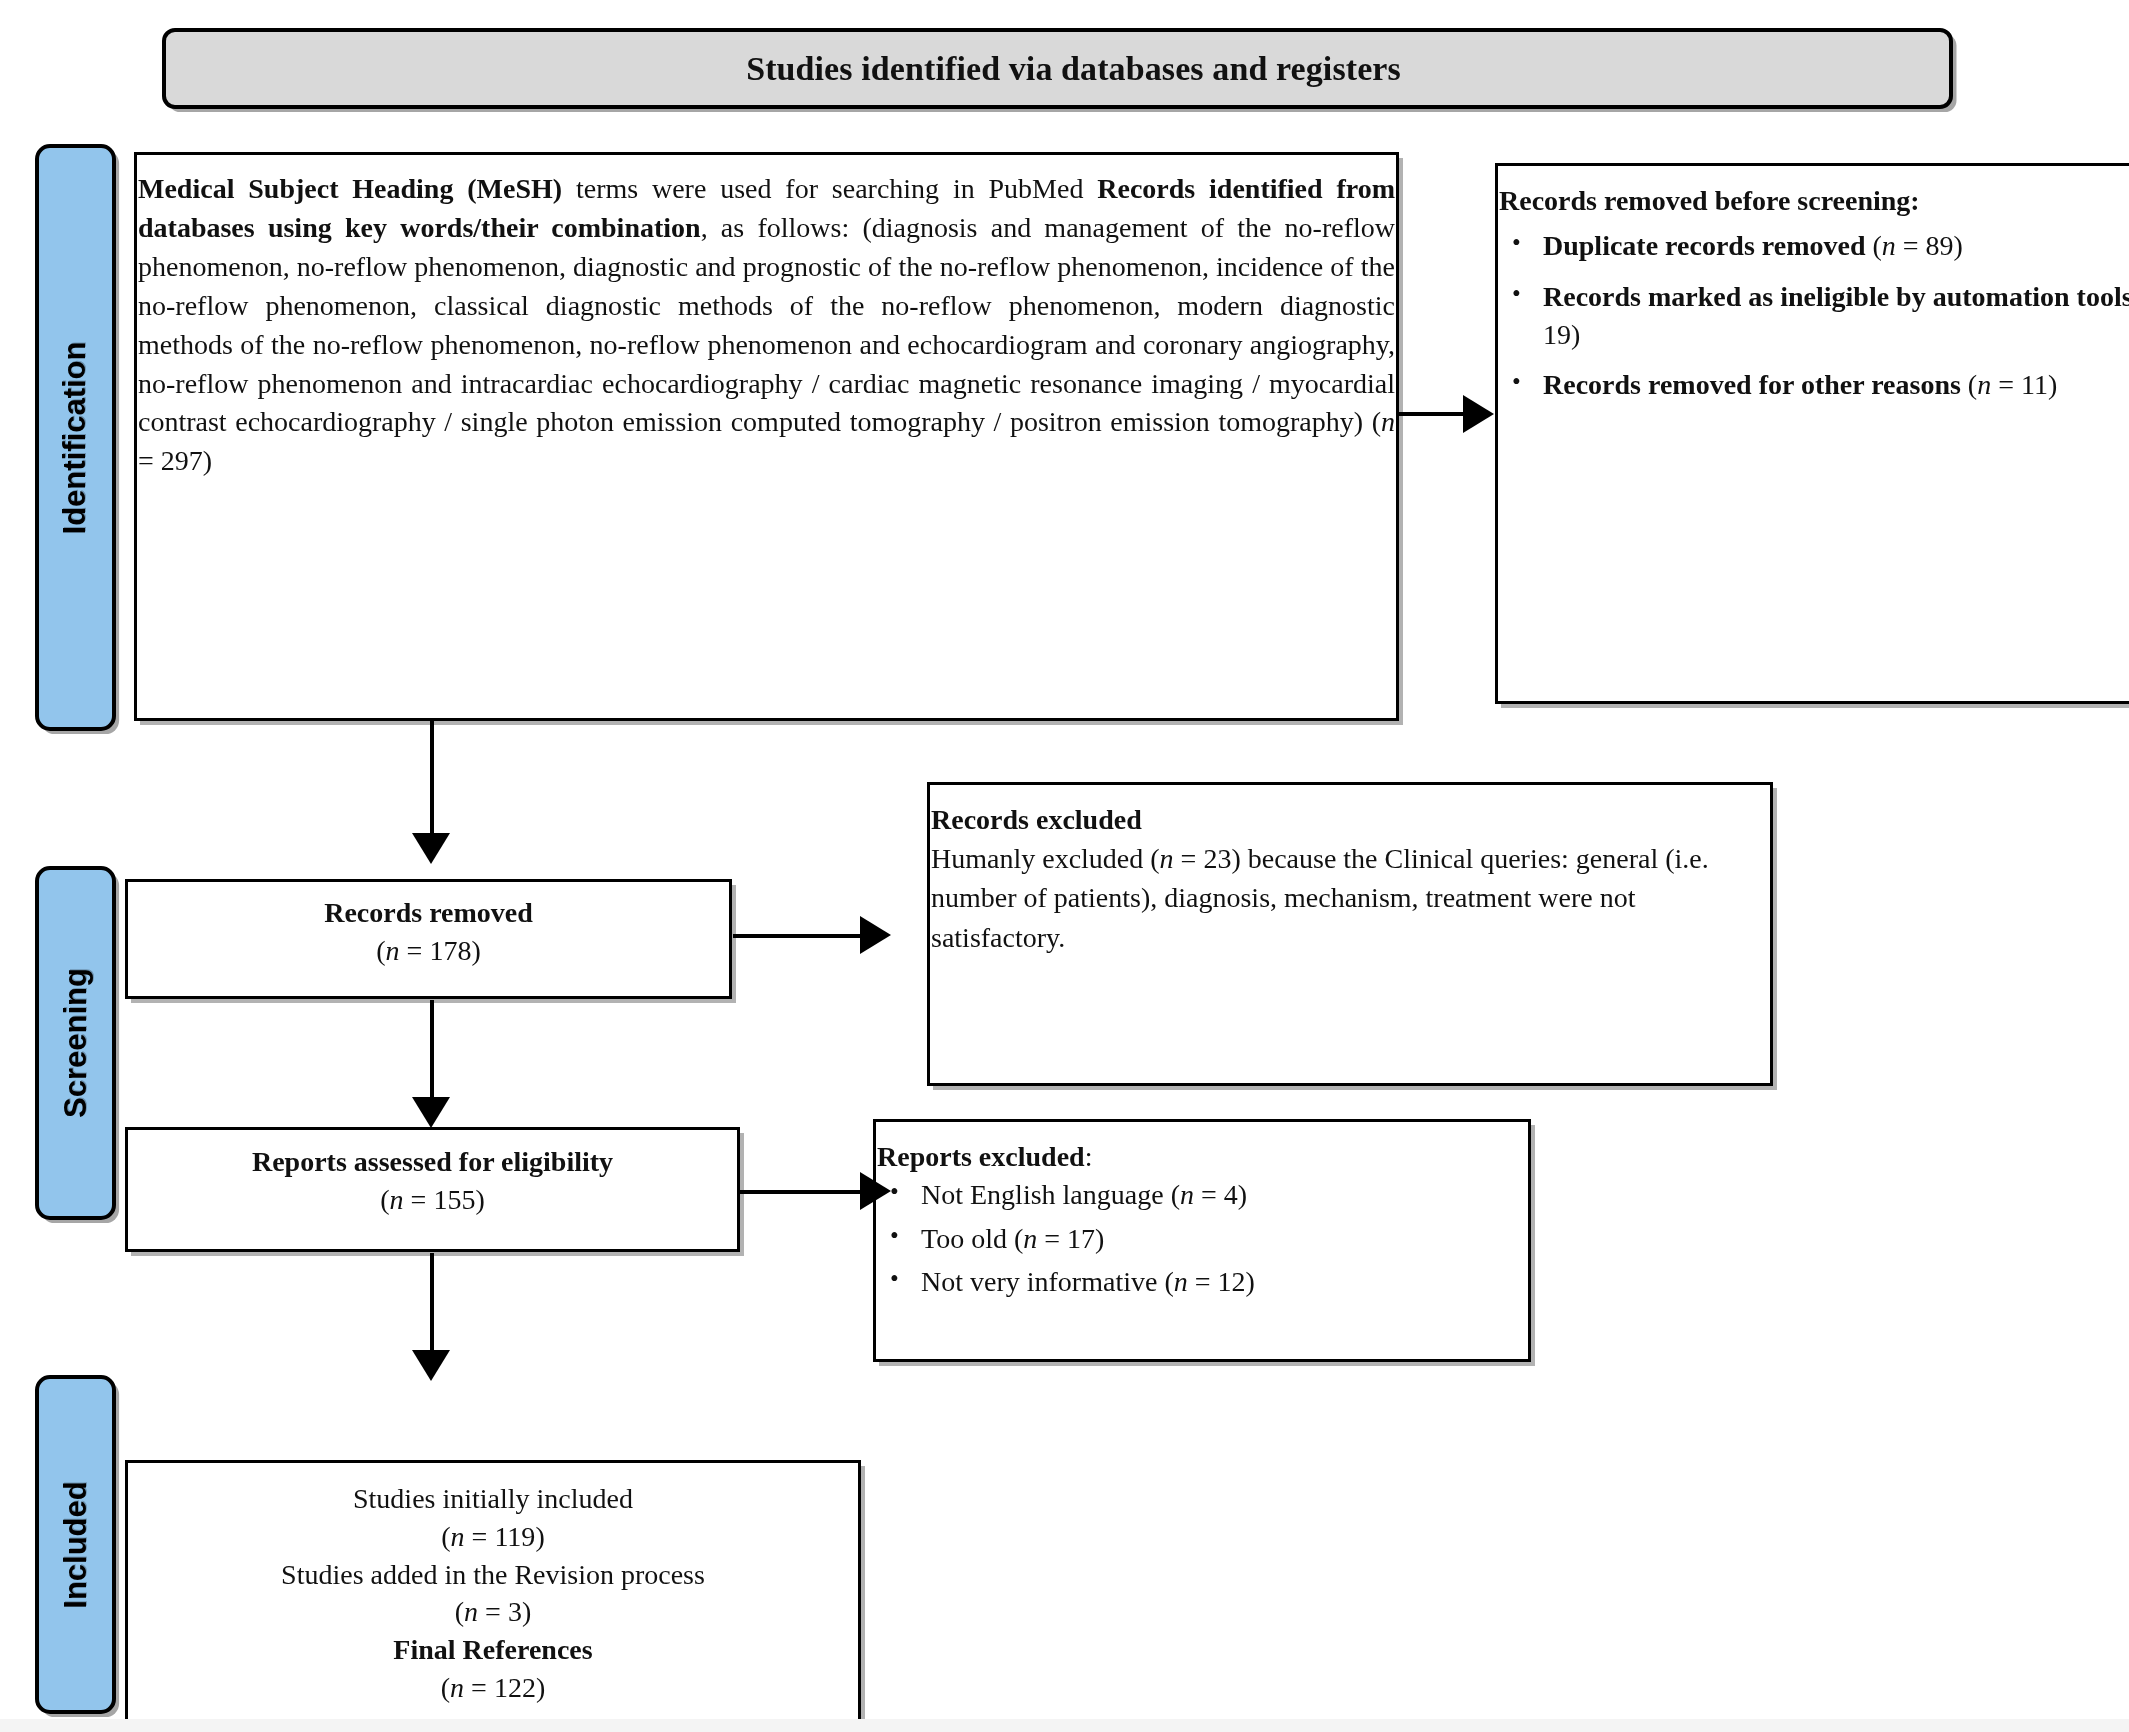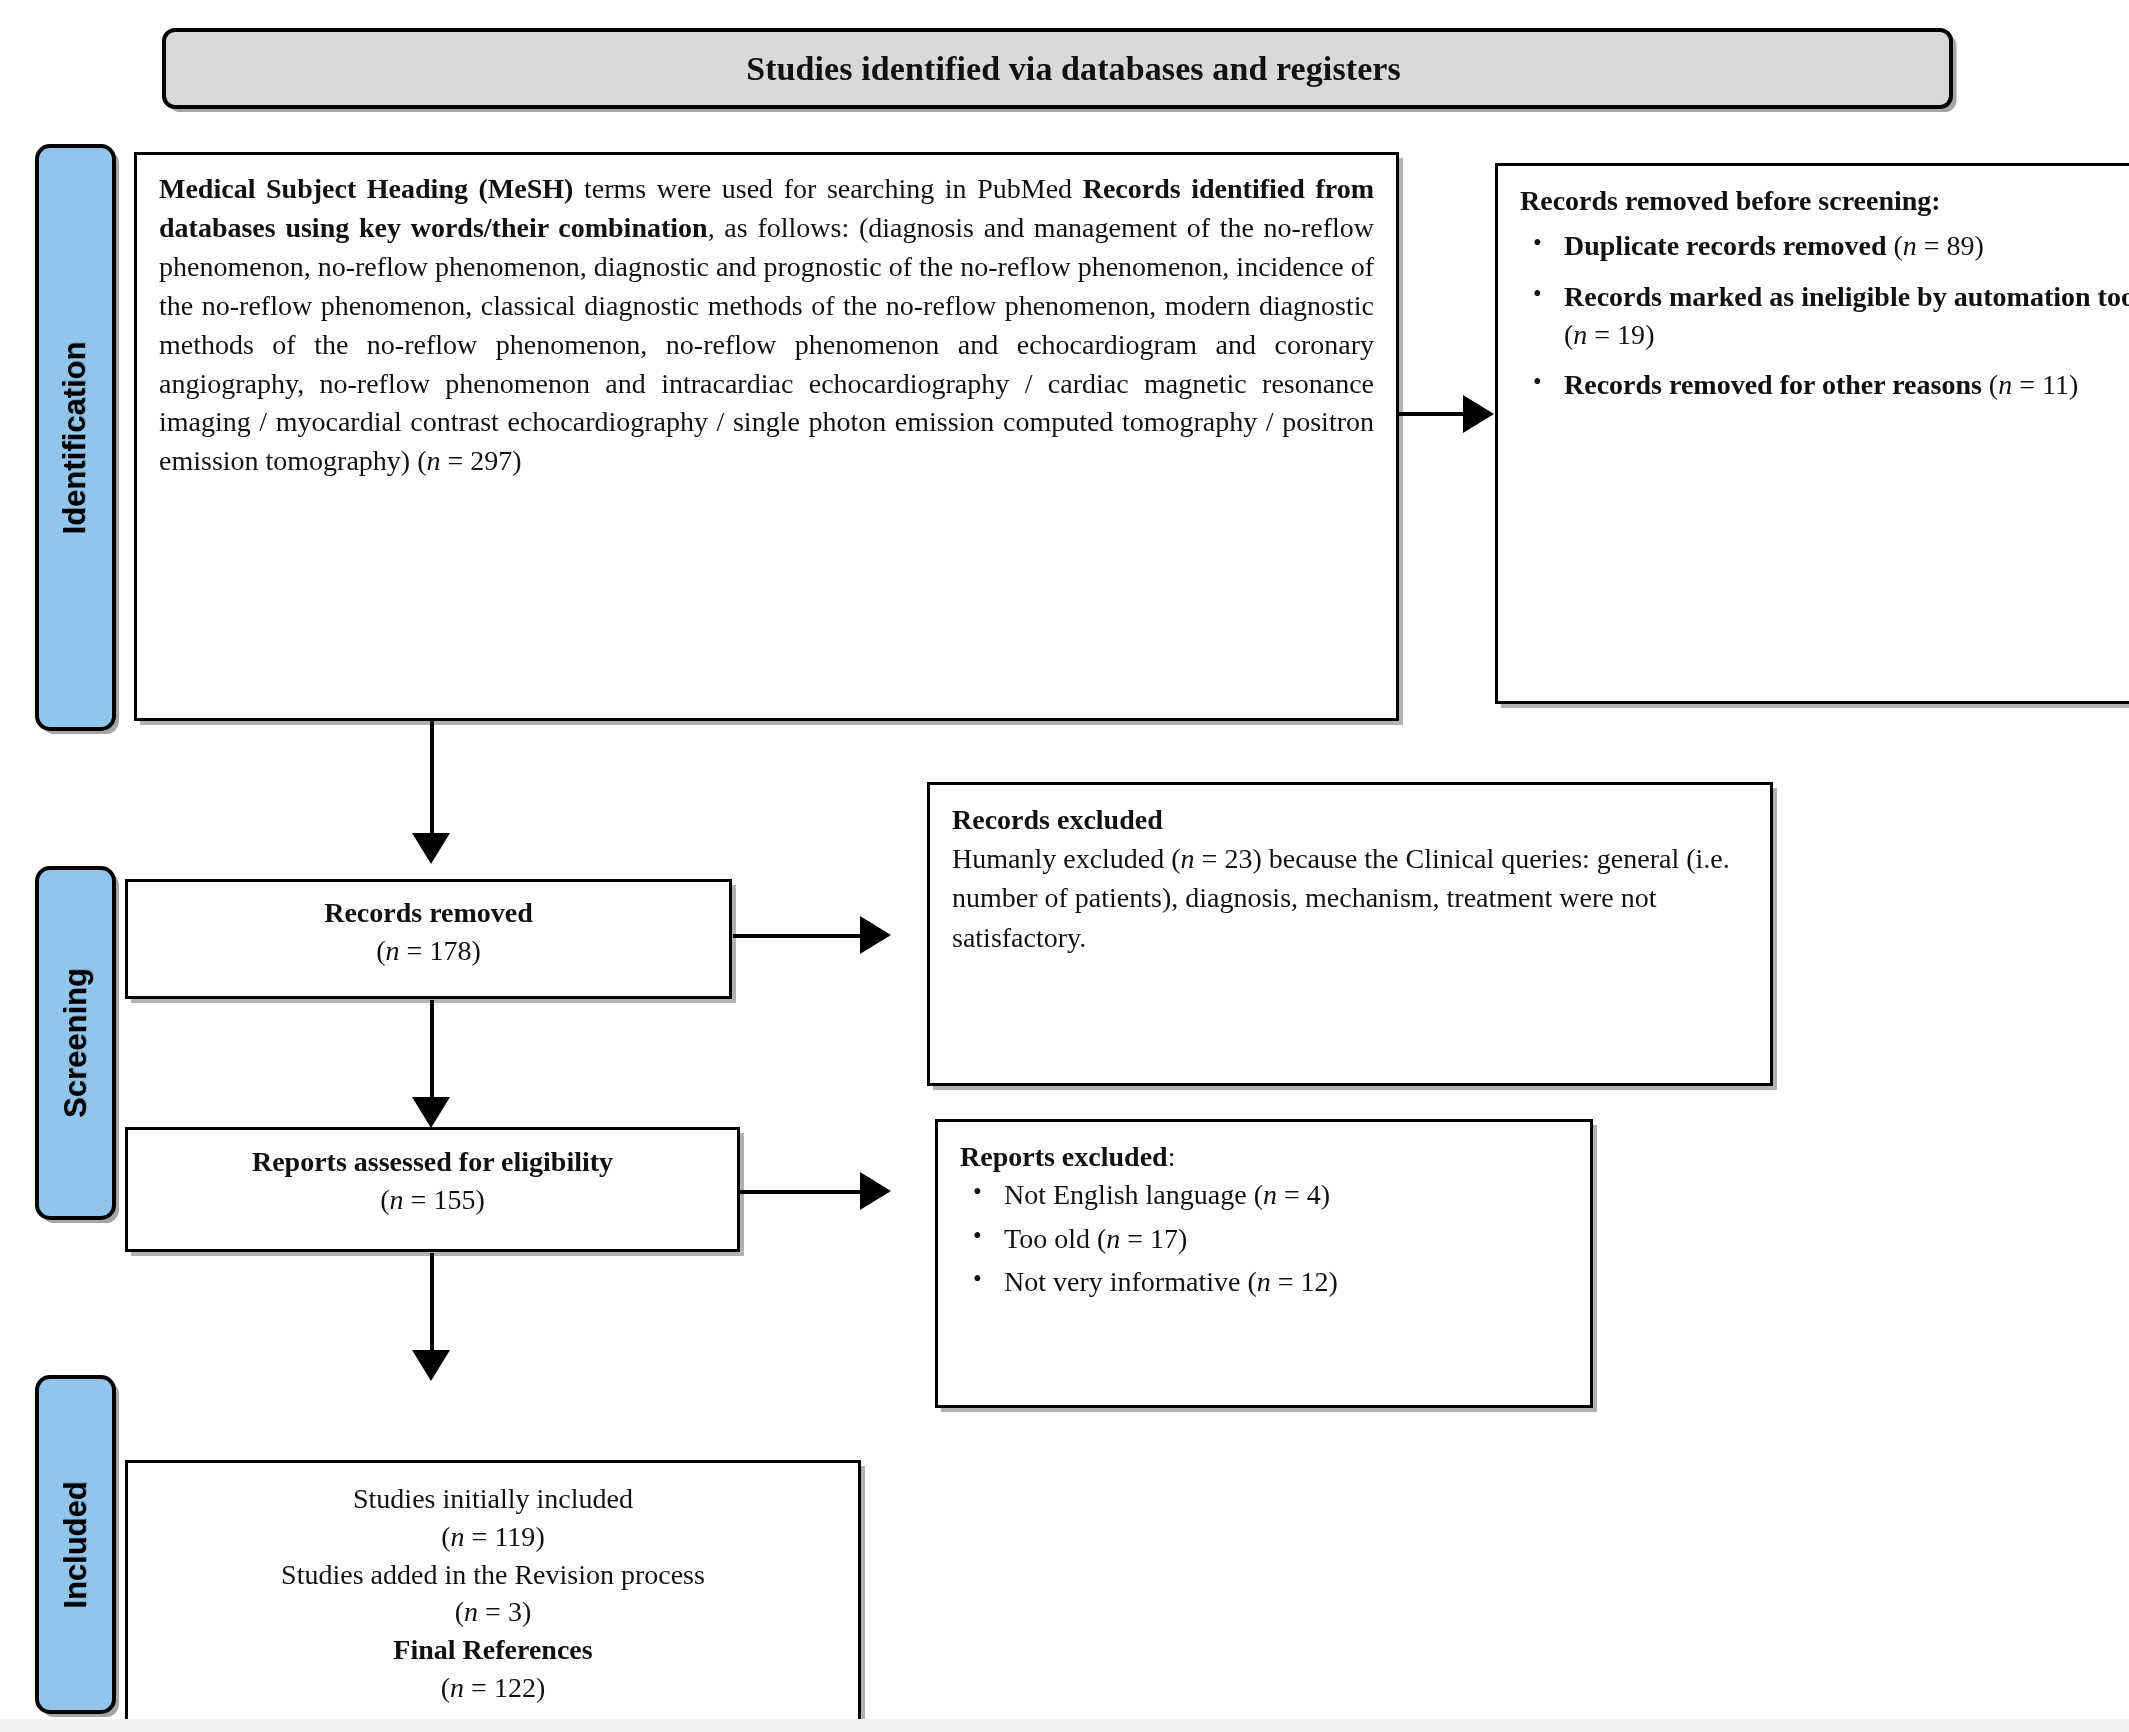--- a/index.html
+++ b/index.html
@@ -63,21 +63,21 @@
     font-weight: bold;
     font-size: 31px;
     color: #000000;
     text-shadow: 1px 1px 0 rgba(0,0,0,0.25);
   }
 
   
   .pad {
     position: absolute;
     left: 0; right: 0; top: 0; bottom: 0;
-    padding: 15px 22px;
+    padding: 15px 1px;
     box-sizing: border-box;
     border-radius: 17px;
   }
   .just {
     text-align: justify;
     text-justify: inter-word;
     font-size: 28px;
     line-height: 1.39;
     color: #111111;
   }
@@ -234,21 +234,21 @@
 
   <div class="box" style="left:125px; top:1127px; width:615px; height:125px;">
     <div class="pad" style="padding-top:13px;">
       <div class="ctr b">Reports assessed for eligibility</div>
       <div class="ctr">
         (<span class="it">n</span><span> = 155</span>)
       </div>
     </div>
   </div>
 
-  <div class="box" style="left:935px; top:1119px; width:658px; height:289px;">
+  <div class="box" style="left:873px; top:1119px; width:658px; height:243px;">
     <div class="pad">
       <div class="lft">
         <b>Reports excluded</b><span>:</span>
       </div>
       <ul class="bl" style="margin-top:0;">
         <li>
           <span>Not English language</span>
           <span>(<span class="it">n</span><span> = 4</span>)</span>
         </li>
         <li>

